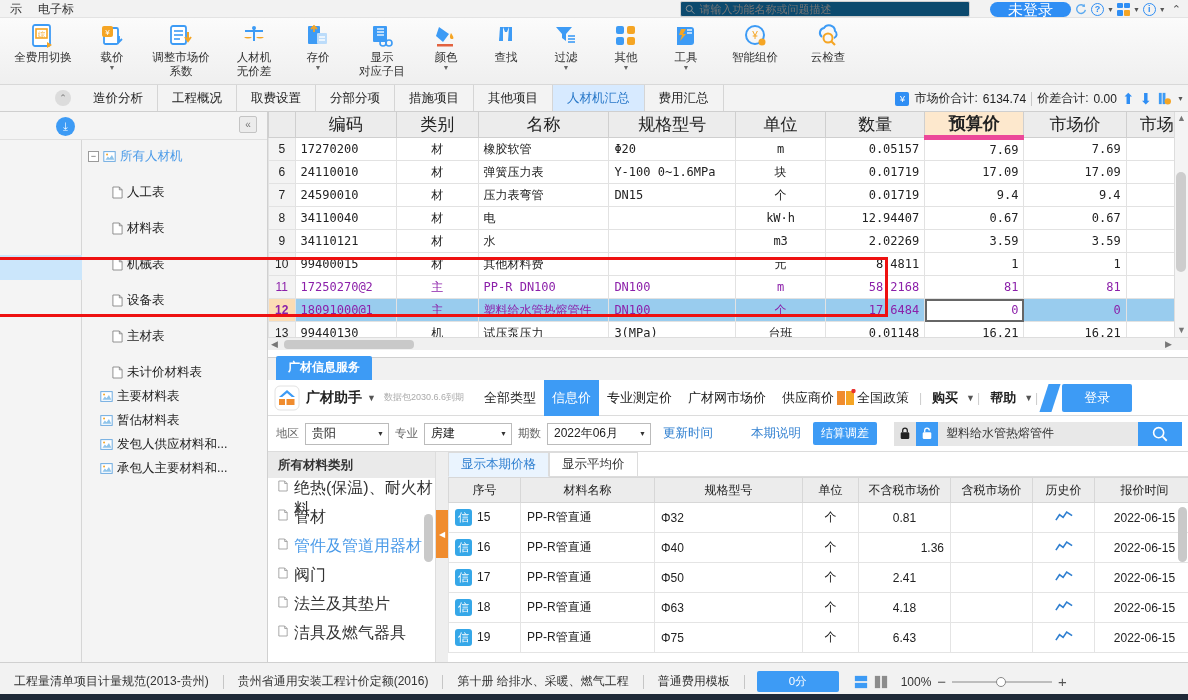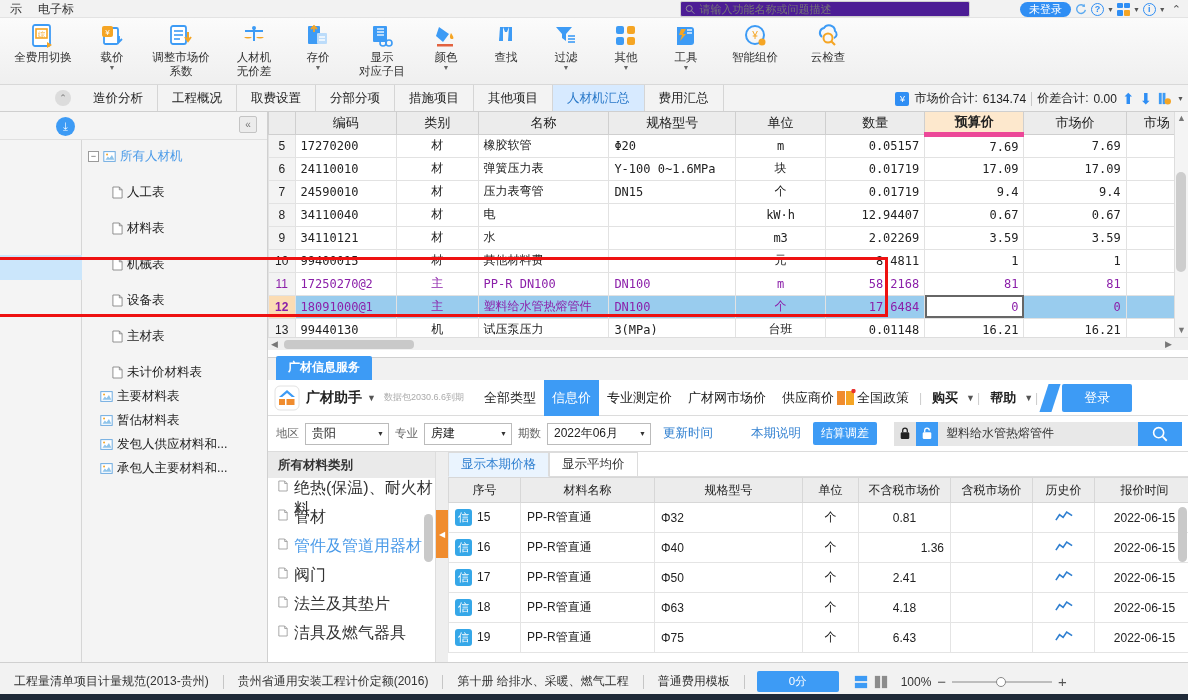--- a/index.html
+++ b/index.html
@@ -13,31 +13,31 @@
 
   
   .titlebar {
     height: 18px; background: #f2f2f2; display: flex; align-items: center;
     position: relative; border-bottom: 1px solid #e3e3e3; flex: none;
   }
   .tb-menu { display: flex; gap: 0; padding-left: 2px; }
   .tb-menu span { font-size: 12px; padding: 0 8px; color: #333; line-height: 18px; }
   .tb-search {
     position: absolute; left: 680px; top: 1px; width: 290px; height: 16px;
-    background: #4c1d95; border: 1px solid #cfcfcf; border-radius: 2px;
+    background: #0c4a6e; border: 1px solid #cfcfcf; border-radius: 2px;
     display: flex; align-items: center; padding: 0 4px; gap: 4px;
   }
   .tb-search input {
     border: none; outline: none; font-size: 11px; color: #9a9a9a; width: 100%;
     font-family: inherit; background: transparent;
   }
   .tb-right { position: absolute; right: 4px; top: 0; height: 18px; display: flex; align-items: center; gap: 3px; }
   .login-pill {
-    background: #2f8ef4; color: #fff; font-size: 11px; border-radius: 8px;
-    padding: 1px 9px; line-height: 13px;
+    background: #2f8ef4; color: #fff; font-size: 15px; border-radius: 8px;
+    padding: 1px 18px; line-height: 13px;
   }
   .ic-circ { width: 13px; height: 13px; border-radius: 50%; border: 1.5px solid #2f8ef4; color: #2f8ef4;
     font-size: 9px; text-align: center; line-height: 10px; font-weight: bold; }
   .caret { font-size: 7px; color: #555; }
   .grid4 { width: 13px; height: 13px; display: grid; grid-template-columns: 1fr 1fr; gap: 1.5px; }
   .grid4 i { display: block; background: #2f8ef4; border-radius: 1px; }
   .grid4 i:nth-child(4) { background: #f5a524; }
 
   
   .ribbon {
@@ -109,21 +109,21 @@
   .ico-folder { width: 13px; height: 13px; flex: none; }
   .ico-page { width: 11px; height: 13px; flex: none; }
   .tnode.sel > span.lab { color: #4a9ae8; }
 
   
   .rightwrap { flex: 1; display: flex; flex-direction: column; overflow: hidden; background: #fff; }
   .grid-scroll { position: relative; background: #fff; }
   table.grid { border-collapse: collapse; width: 100%; table-layout: fixed; }
   table.grid th {
     background: #ececec; border: 1px solid #cfcfcf; border-top: none; height: 22px;
-    font-size: 13px; font-weight: normal; color: #222;
+    font-size: 17px; font-weight: normal; color: #222;
   }
   table.grid th.hl { background: #fde8cd; font-weight: bold; border-bottom: 5px solid #ec4899; }
   table.grid td {
     border: 1px solid #e2e2e2; height: 23px; font-size: 12px; padding: 0 5px;
     white-space: nowrap; overflow: hidden; color: #222;
   }
   td.rn { background: #f3f3f3; text-align: center; color: #333; font-size: 12px; }
   td.num { text-align: right; font-family: "DejaVu Sans Mono", monospace; font-size: 11.5px; }
   td.mono { font-family: "DejaVu Sans Mono", monospace; font-size: 11.5px; }
   td.ctr { text-align: center; }

